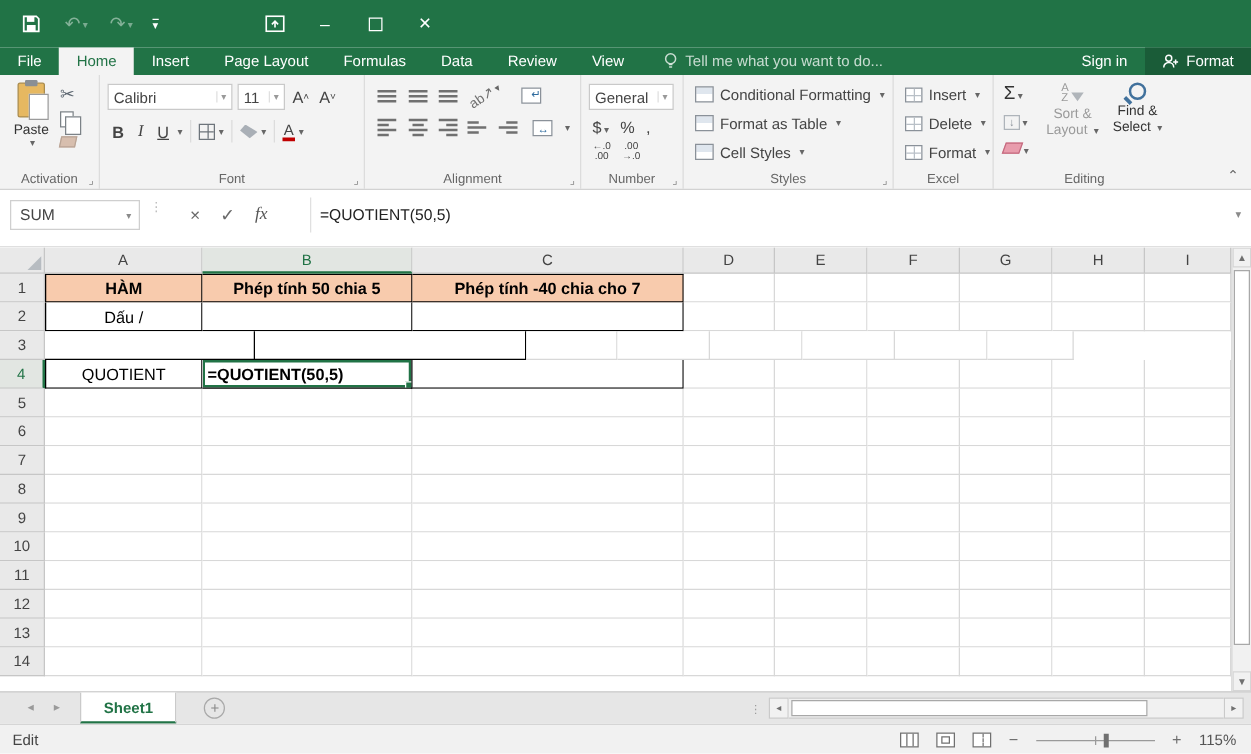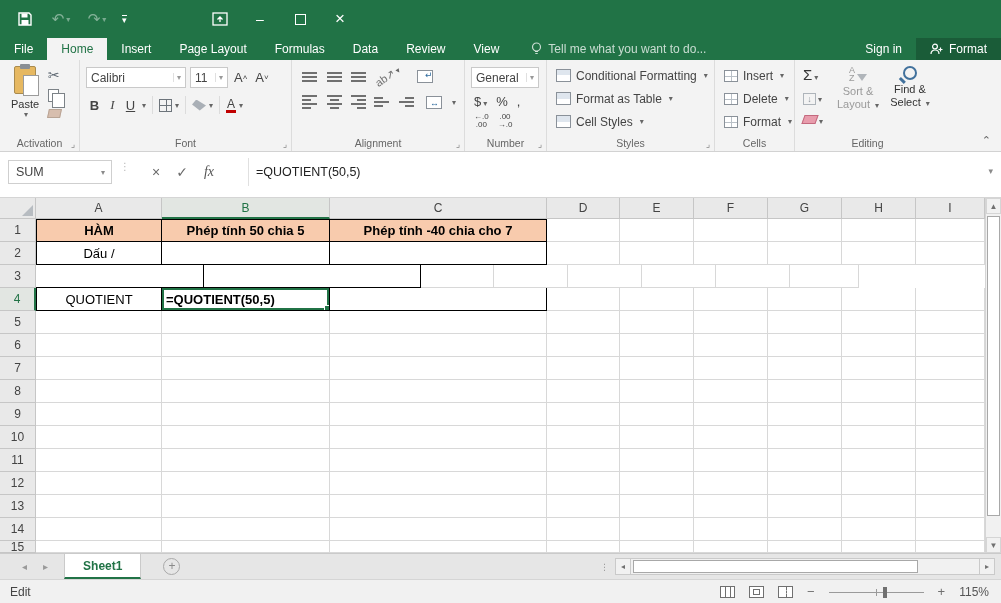--- a/index.html
+++ b/index.html
@@ -394,21 +394,21 @@
       <div class="cellrow">
         <span class="cells-ic"></span>
         <span>Delete</span>
           <span class="dd">▾</span>
       </div>
       <div class="cellrow">
         <span class="cells-ic"></span>
         <span>Format</span>
           <span class="dd">▾</span>
       </div>
-      <div class="glabel">Cells</div>
+      <div class="glabel">Excel</div>
     </div>
 
     <div class="rgroup g-edit">
       <div class="edit-left">
         <span><span class="sigma">Σ</span><span class="dd">▾</span></span>
         <span><span class="filldown-ic" style="display:inline-block">↓</span><span class="dd">▾</span></span>
         <span><span class="eraser-ic" style="display:inline-block"></span><span class="dd">▾</span></span>
       </div>
       <div class="bigbtn sortfilter">
         <span class="az-ic">A<br>Z <span class="funnel"></span></span>
@@ -620,32 +620,20 @@
           <div class="cell" style="width: 126px;"></div>
           <div class="cell" style="width: 168px;"></div>
           <div class="cell" style="width: 217px;"></div>
           <div class="cell" style="width: 73px;"></div>
           <div class="cell" style="width: 74px;"></div>
           <div class="cell" style="width: 74px;"></div>
           <div class="cell" style="width: 74px;"></div>
           <div class="cell" style="width: 74px;"></div>
           <div class="cell" style="width: 69px;"></div>
         </div>
-        <div class="grow" style="height: 12px;">
-          <span class="rowh">15</span>
-          <div class="cell" style="width: 126px;"></div>
-          <div class="cell" style="width: 168px;"></div>
-          <div class="cell" style="width: 217px;"></div>
-          <div class="cell" style="width: 73px;"></div>
-          <div class="cell" style="width: 74px;"></div>
-          <div class="cell" style="width: 74px;"></div>
-          <div class="cell" style="width: 74px;"></div>
-          <div class="cell" style="width: 74px;"></div>
-          <div class="cell" style="width: 69px;"></div>
-        </div>
       </div>
     <div class="vscroll">
       <div class="varrow vup">▲</div>
       <div class="vthumb"></div>
       <div class="varrow vdown">▼</div>
     </div>
   </div>
 
   <div class="sheetbar">
     <div class="snav">

